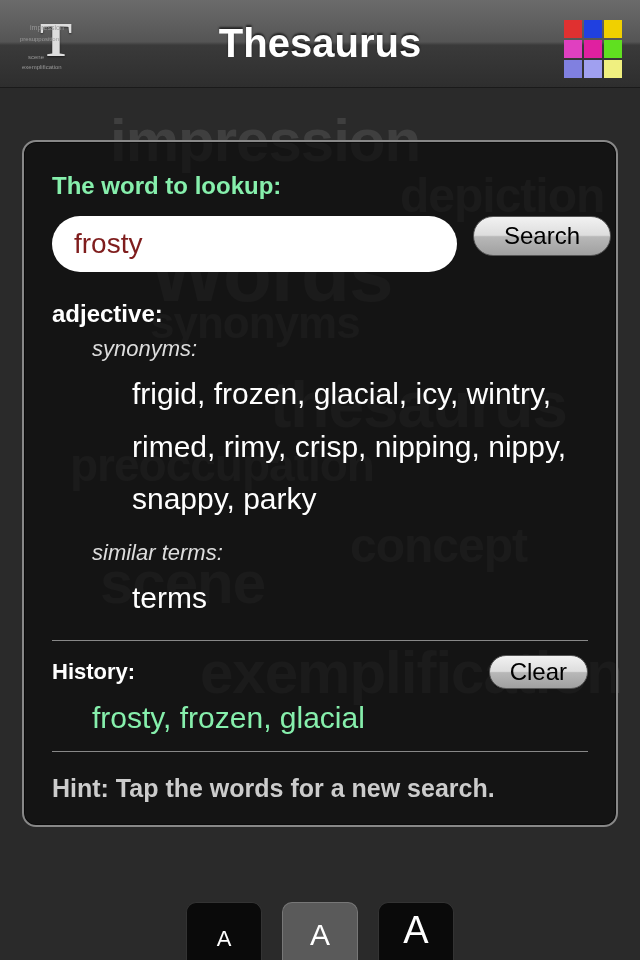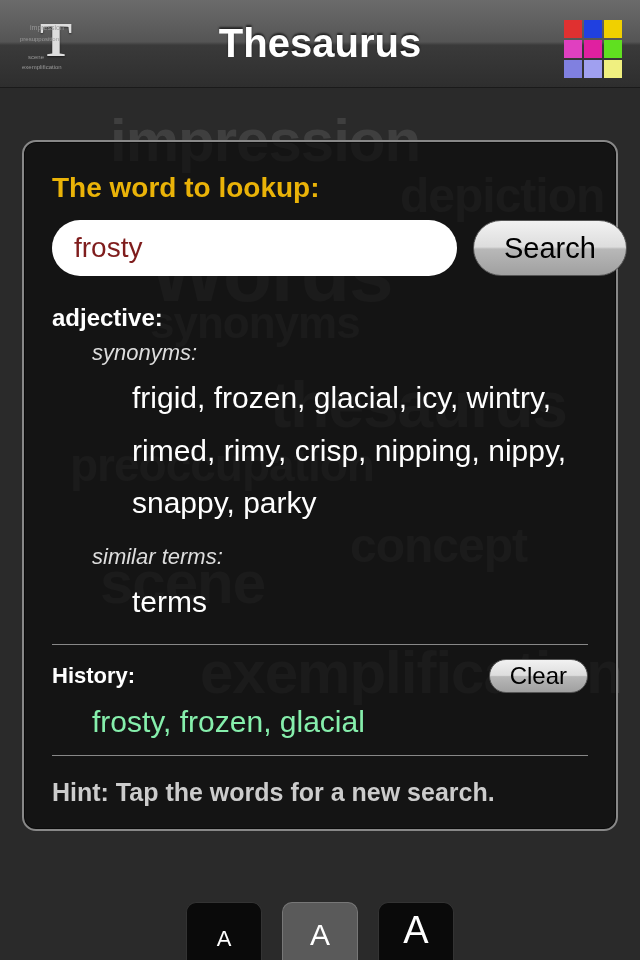--- a/index.html
+++ b/index.html
@@ -92,47 +92,47 @@
   left: 22px;
   right: 22px;
   background: rgba(10,10,10,0.68);
   border: 2px solid #888;
   border-radius: 14px;
   padding: 30px 28px 22px;
   z-index: 5;
   box-shadow: inset 0 0 0 1px rgba(0,0,0,0.5);
 }
 .prompt-label {
-  color: #eab308;
-  font-size: 28px;
+  color: #86efac;
+  font-size: 24px;
   font-weight: bold;
   margin-bottom: 16px;
 }
 .search-row {
   display: flex;
   gap: 16px;
   margin-bottom: 28px;
 }
 .search-input {
   flex: 1;
   height: 56px;
   border-radius: 28px;
   border: none;
   background: #fff;
   font-size: 28px;
   padding: 0 22px;
   outline: none;
   color: #7f1d1d;
 }
 .pill-btn {
-  height: 56px;
+  height: 40px;
   border-radius: 28px;
   border: 1px solid #555;
   background: linear-gradient(to bottom, #f2f2f2 0%, #ddd 48%, #b8b8b8 52%, #a0a0a0 100%);
-  font-size: 29px;
+  font-size: 24px;
   padding: 0 30px;
   cursor: pointer;
   color: #000;
 }
 .pill-btn.small {
   height: 34px;
   font-size: 24px;
   padding: 0 20px;
 }
 

